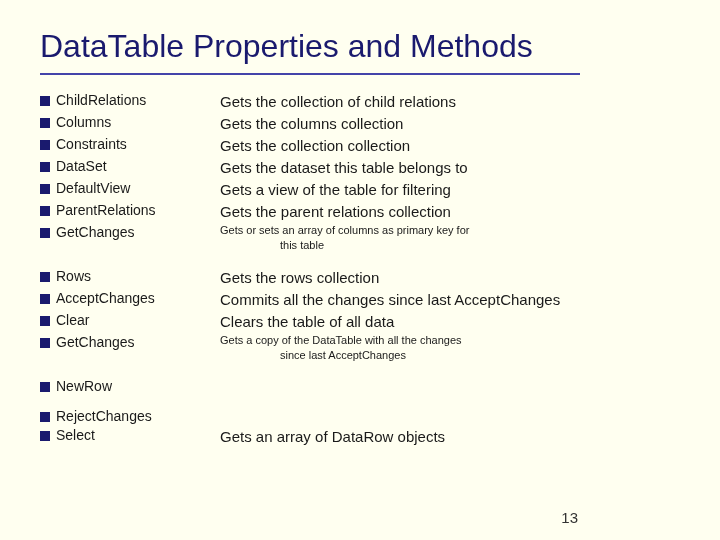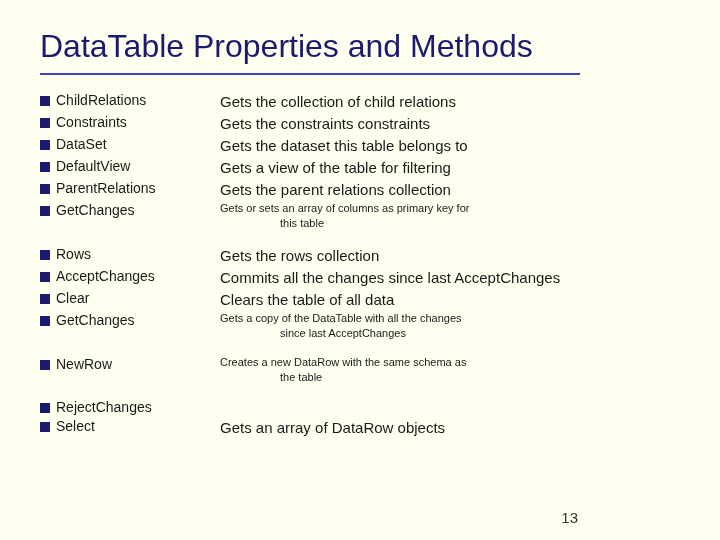--- a/index.html
+++ b/index.html
@@ -99,23 +99,30 @@
       <div class="row">
         <div class="left-cell">
           <div class="bullet"></div>
           <span class="item-name">ChildRelations</span>
         </div>
         <span class="item-desc">Gets the collection of child relations</span>
       </div>
       <div class="row">
         <div class="left-cell">
           <div class="bullet"></div>
+          <span class="item-name">Columns</span>
+        </div>
+        <span class="item-desc">Gets the columns collection</span>
+      </div>
+      <div class="row">
+        <div class="left-cell">
+          <div class="bullet"></div>
           <span class="item-name">Constraints</span>
         </div>
-        <span class="item-desc">Gets the constraints constraints</span>
+        <span class="item-desc">Gets the collection collection</span>
       </div>
       <div class="row">
         <div class="left-cell">
           <div class="bullet"></div>
           <span class="item-name">DataSet</span>
         </div>
         <span class="item-desc">Gets the dataset this table belongs to</span>
       </div>
       <div class="row">
         <div class="left-cell">
@@ -182,24 +189,20 @@
     </div>
 
     <div class="spacer"></div>
 
     <div class="table-section">
       <div class="multi-line-row">
         <div class="left-cell">
           <div class="bullet"></div>
           <span class="item-name">NewRow</span>
         </div>
-        <div class="multi-line-desc">
-          Creates a new DataRow with the same schema as<br>
-          <span class="cont">the table</span>
-        </div>
       </div>
     </div>
 
     <div class="spacer"></div>
 
     <div class="table-section">
       <div class="row">
         <div class="left-cell">
           <div class="bullet"></div>
           <span class="item-name">RejectChanges</span>

